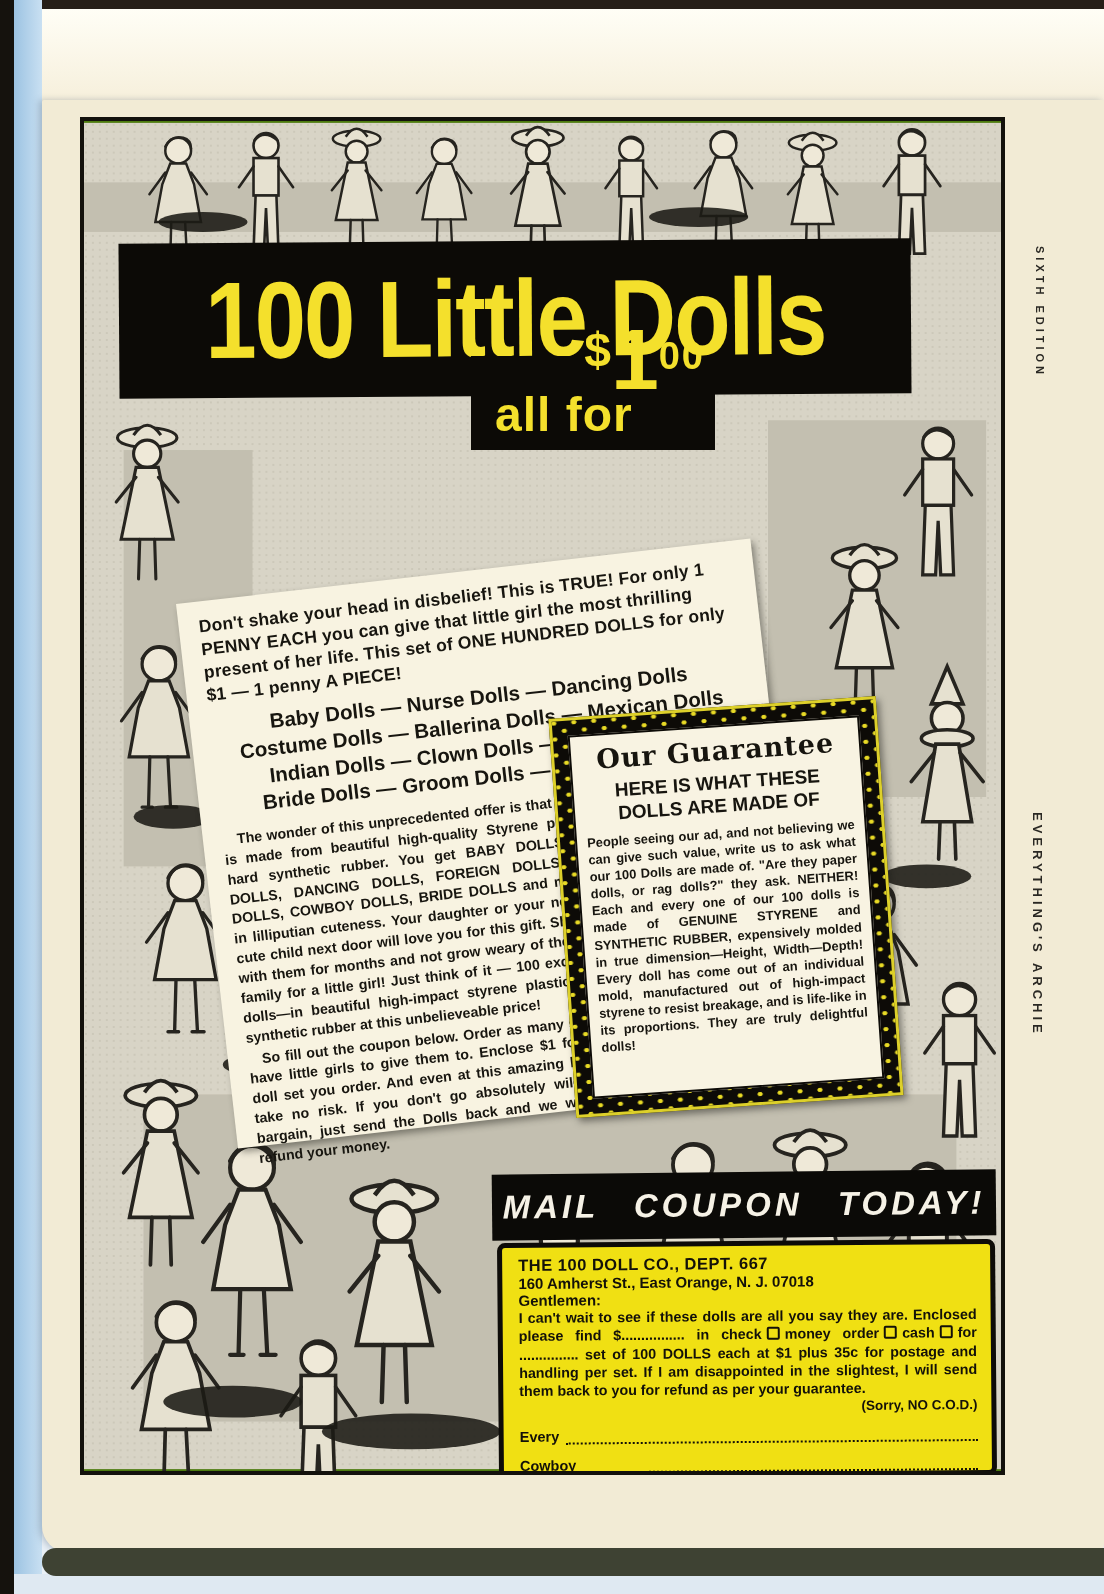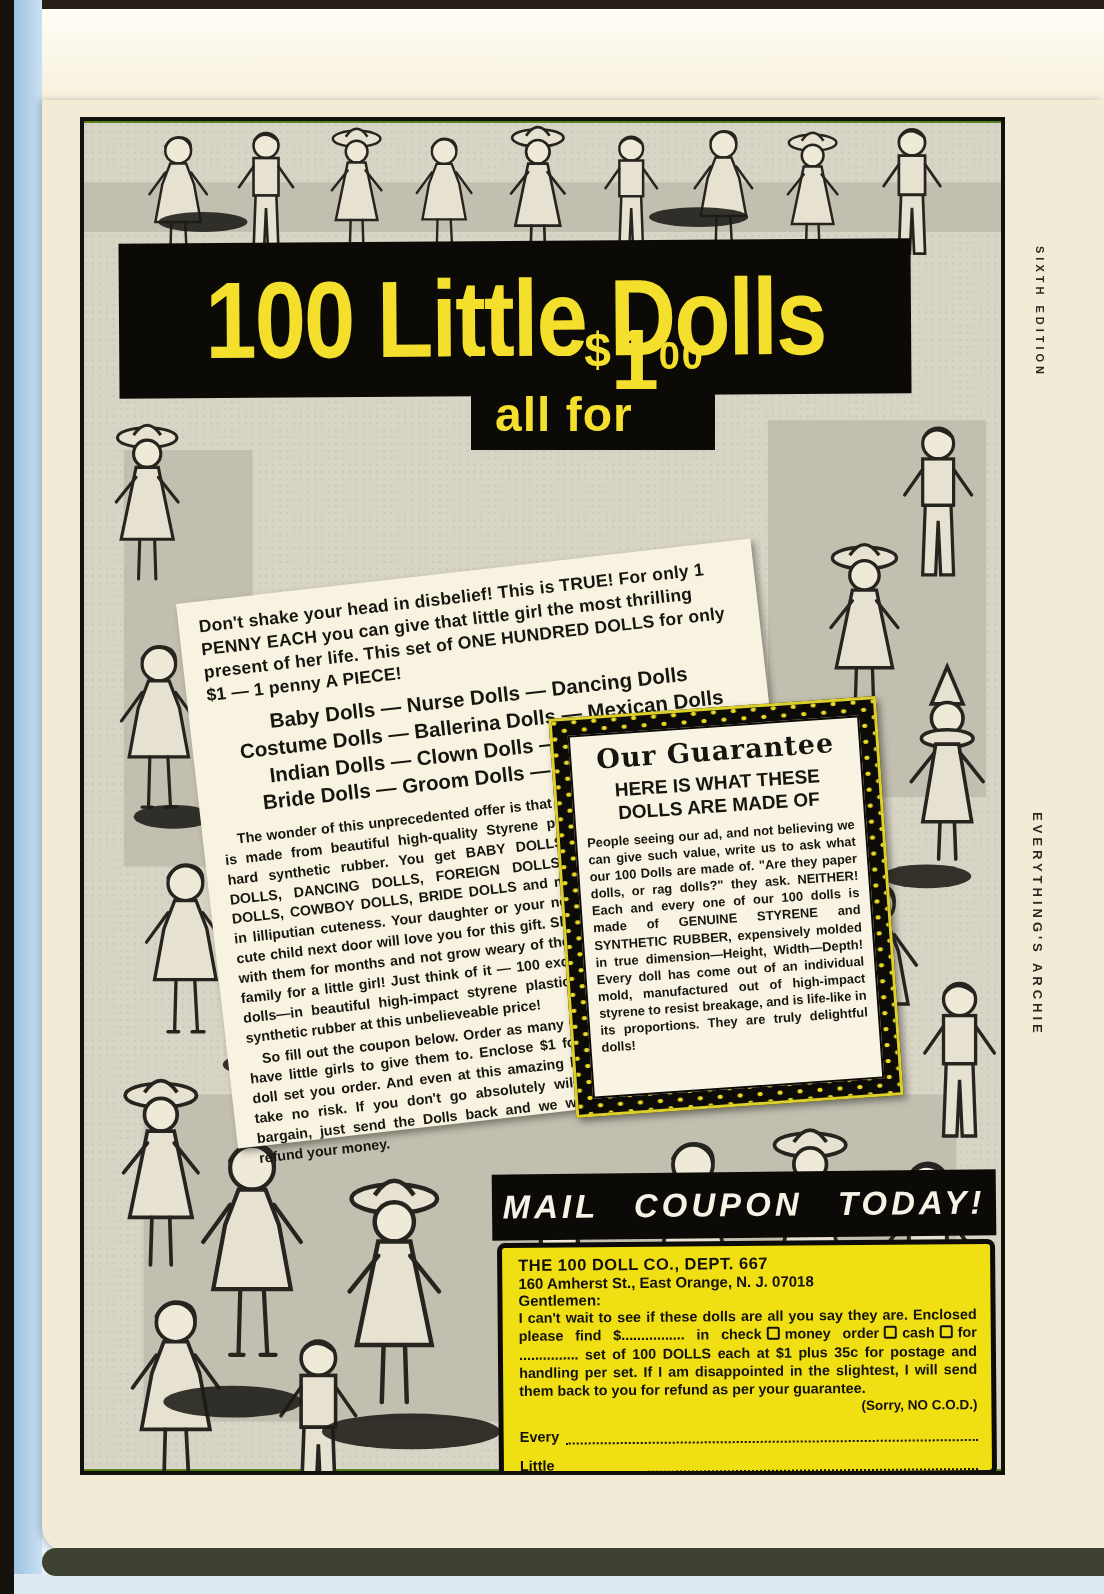--- a/index.html
+++ b/index.html
@@ -274,19 +274,19 @@
     <div class="c-salut">Gentlemen:</div>
     <div class="c-body">
       <span class="seg">I can't wait to see if these dolls are all you say they are. Enclosed please find $</span><span class="seg">................</span><span class="seg"> in check</span><span class="checkbox"></span><span class="seg">money order</span><span class="checkbox"></span><span class="seg">cash</span><span class="checkbox"></span><span class="seg">for </span><span class="seg">...............</span><span class="seg"> set of 100 DOLLS each at $1 plus 35c for postage and handling per set. If I am disappointed in the slightest, I will send them back to you for refund as per your guarantee.</span>
     </div>
     <div class="c-nocod">(Sorry, NO C.O.D.)</div>
     <div class="c-row">
       <span class="lbl">Every</span>
       <span class="leader"></span>
     </div>
     <div class="c-row">
-      <span class="lbl">Little</span>
+      <span class="lbl">Cowboy</span>
       <span class="leader"></span>
     </div>
 
   </div>
 
 </div>
 
 </body></html>

